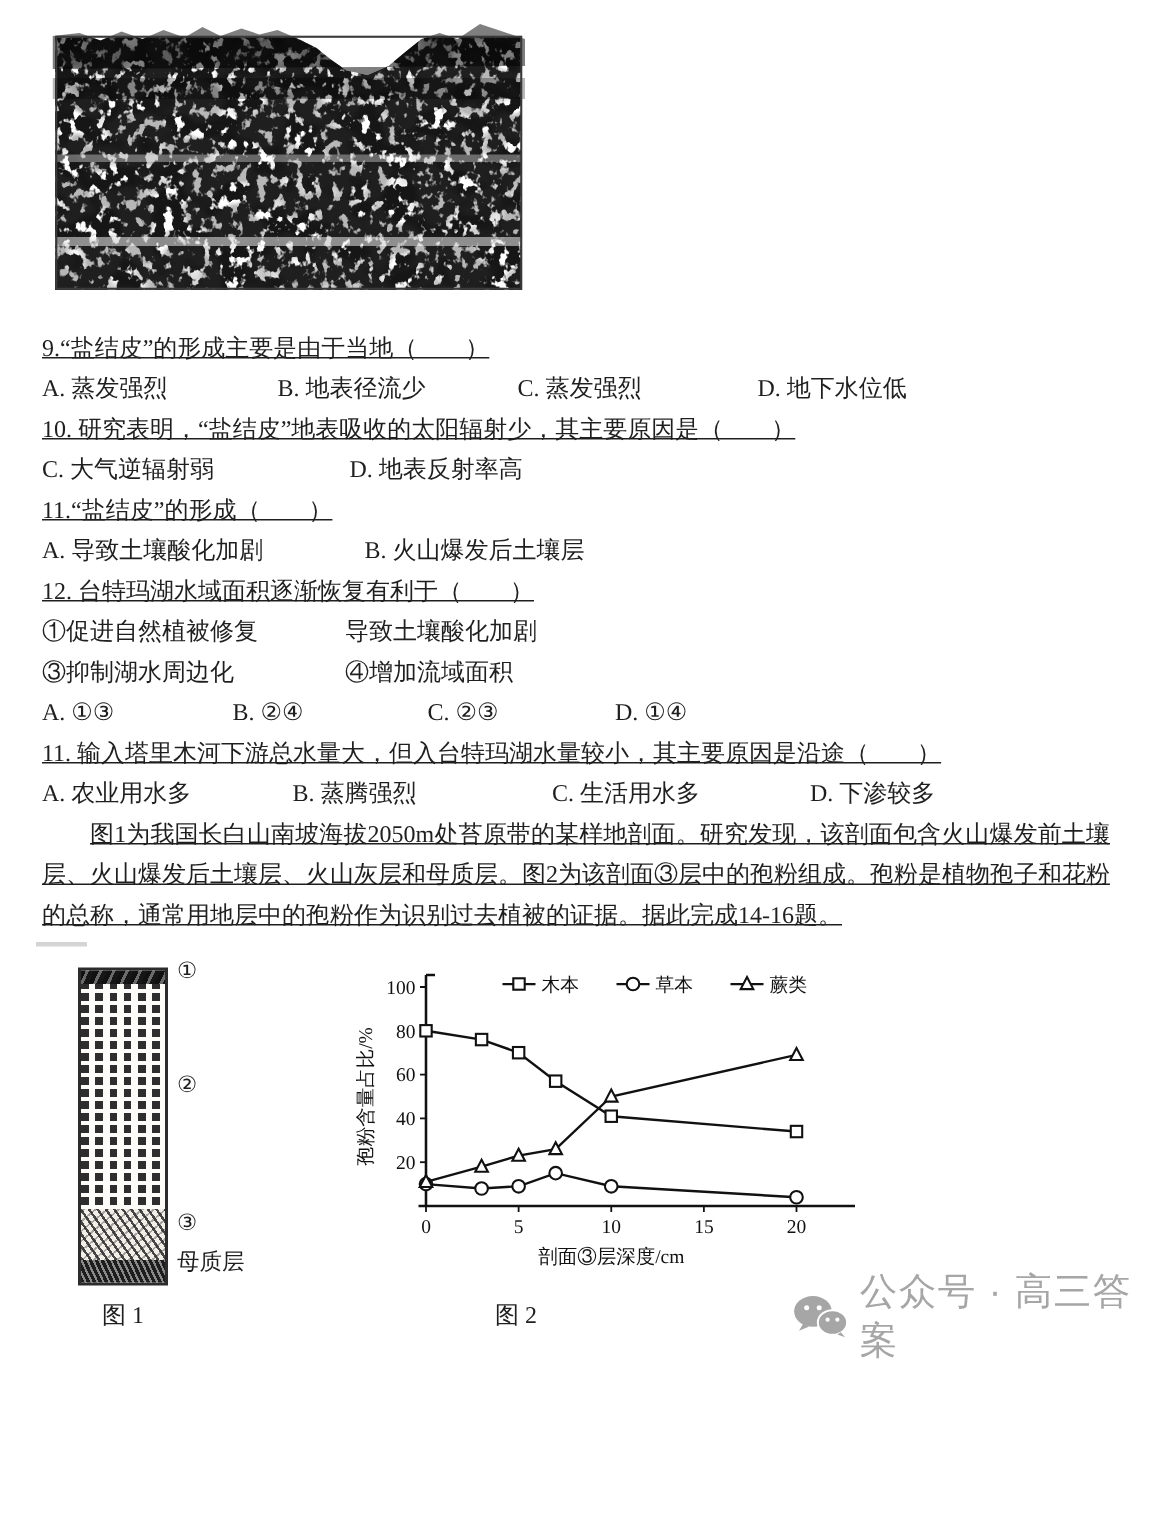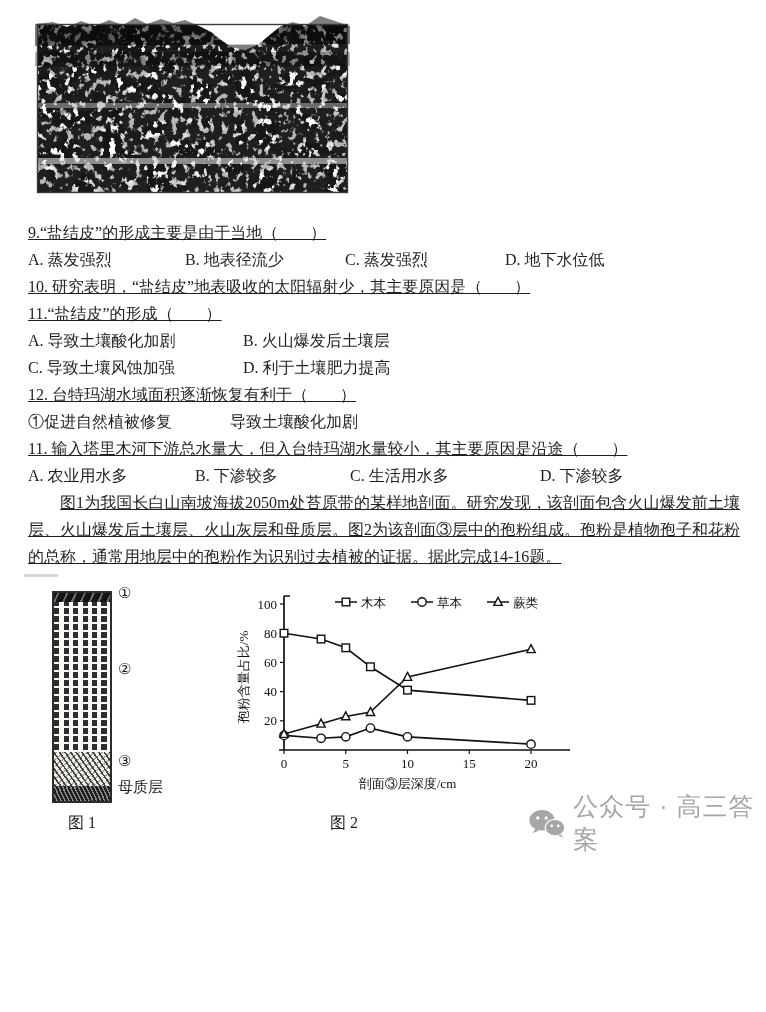--- a/index.html
+++ b/index.html
@@ -69,39 +69,49 @@
 
 <div class="text-flow">
   <div class="line">9.“盐结皮”的形成主要是由于当地（　　）</div>
   <div class="line">
     <span class="opt" style="left:0">A. 蒸发强烈</span>
     <span class="opt" style="left:157px">B. 地表径流少</span>
     <span class="opt" style="left:317px">C. 蒸发强烈</span>
     <span class="opt" style="left:477px">D. 地下水位低</span>
   </div>
   <div class="line">10. 研究表明，“盐结皮”地表吸收的太阳辐射少，其主要原因是（　　）</div>
+  <div class="line">
+    <span class="opt" style="left:0">C. 大气逆辐射弱</span>
+    <span class="opt" style="left:205px">D. 地表反射率高</span>
+  </div>
   <div class="line">11.“盐结皮”的形成（　　）</div>
   <div class="line">
     <span class="opt" style="left:0">A. 导致土壤酸化加剧</span>
     <span class="opt" style="left:215px">B. 火山爆发后土壤层</span>
   </div>
-  <div class="line">
-    <span class="opt" style="left:0">C. 导致土壤风蚀加强</span>
-    <span class="opt" style="left:215px">D. 利于土壤肥力提高</span>
-  </div>
   <div class="line">12. 台特玛湖水域面积逐渐恢复有利于（　　）</div>
   <div class="line">
     <span class="opt" style="left:0">①促进自然植被修复</span>
     <span class="opt" style="left:202px">导致土壤酸化加剧</span>
   </div>
+  <div class="line">
+    <span class="opt" style="left:0">③抑制湖水周边化</span>
+    <span class="opt" style="left:202px">④增加流域面积</span>
+  </div>
+  <div class="line">
+    <span class="opt" style="left:0">A. ①③</span>
+    <span class="opt" style="left:127px">B. ②④</span>
+    <span class="opt" style="left:257px">C. ②③</span>
+    <span class="opt" style="left:382px">D. ①④</span>
+  </div>
   <div class="line">11. 输入塔里木河下游总水量大，但入台特玛湖水量较小，其主要原因是沿途（　　）</div>
   <div class="line">
     <span class="opt" style="left:0">A. 农业用水多</span>
-    <span class="opt" style="left:167px">B. 下渗较多</span>
-    <span class="opt" style="left:322px">C. 生活用水多</span>
+    <span class="opt" style="left:167px">B. 蒸腾强烈</span>
+    <span class="opt" style="left:340px">C. 生活用水多</span>
     <span class="opt" style="left:512px">D. 下渗较多</span>
   </div>
   <p class="para">图1为我国长白山南坡海拔2050m处苔原带的某样地剖面。研究发现，该剖面包含火山爆发前土壤层、火山爆发后土壤层、火山灰层和母质层。图2为该剖面③层中的孢粉组成。孢粉是植物孢子和花粉的总称，通常用地层中的孢粉作为识别过去植被的证据。据此完成14-16题。</p>
 </div>
 
 <div class="figures">
   <div class="artifact"></div>
 
   <div class="soil-col">
     <div class="soil-l1"></div>

